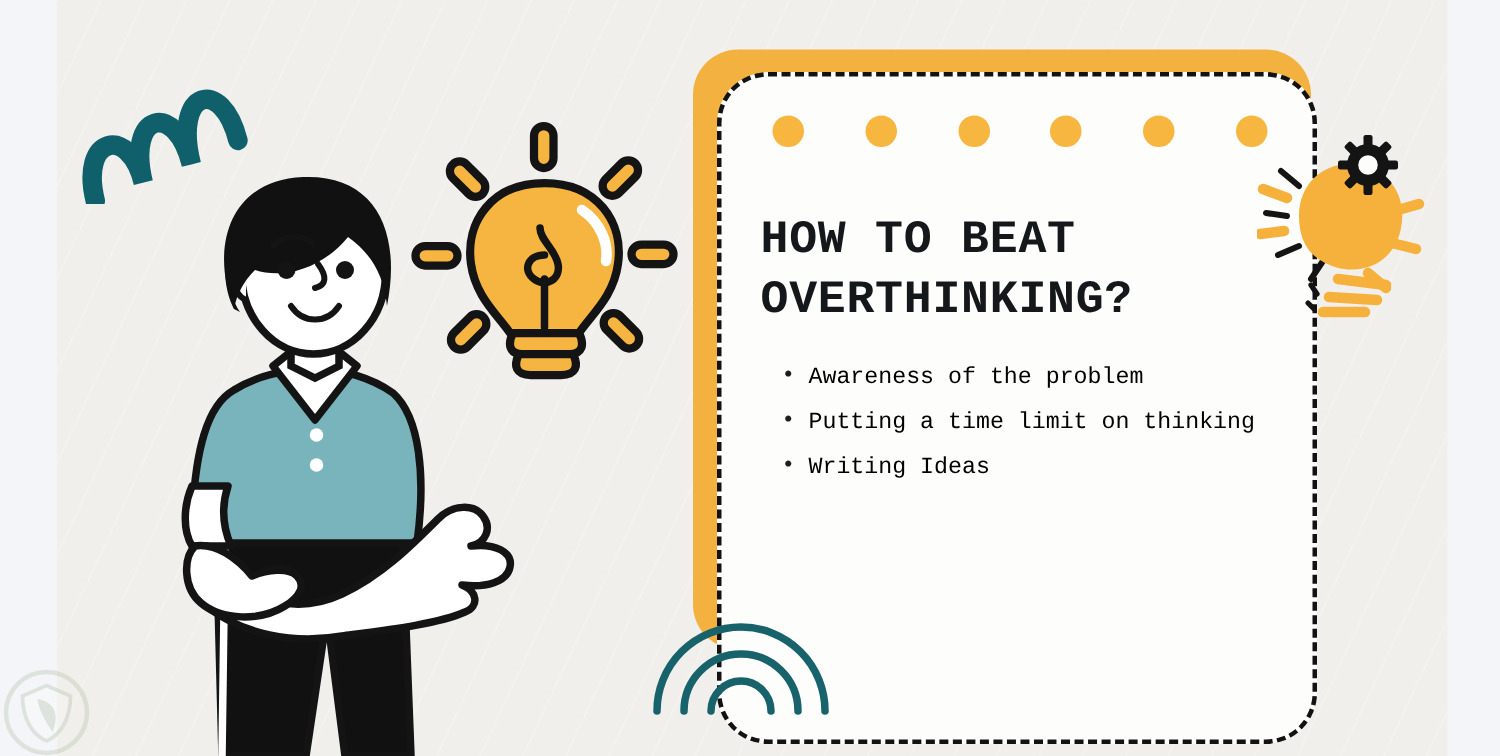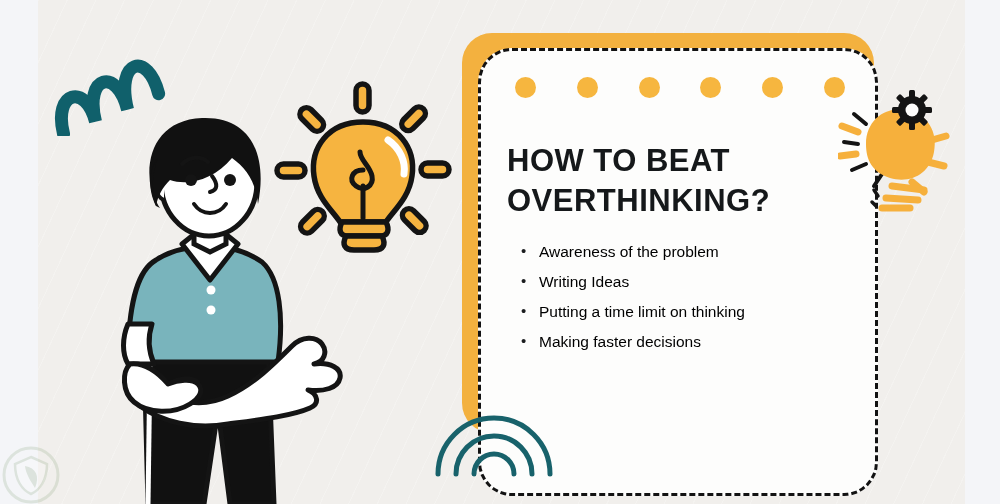--- a/index.html
+++ b/index.html
@@ -6,21 +6,21 @@
     margin: 0;
     padding: 0;
     background: #ffffff;
   }
   #stage {
     position: relative;
     width: 1000px;
     height: 504px;
     overflow: hidden;
     background: #f2f0ee;
-    font-family: Liberation Sans, sans-serif;
+    font-family: Liberation Mono, monospace;
   }
 
   
   .margin-strip {
     position: absolute;
     top: 0;
     height: 504px;
     background: #f4f5f8;
     z-index: 1;
   }
@@ -291,23 +291,22 @@
       <span class="dot"></span>
       <span class="dot"></span>
       <span class="dot"></span>
       <span class="dot"></span>
     </div>
 
     <div class="card-title">HOW TO BEAT OVERTHINKING?</div>
 
     <ul class="bullet-list">
       <li>Awareness of the problem</li>
+      <li>Putting a time limit on thinking</li>
       <li>Writing Ideas</li>
-      <li>Putting a time limit on thinking</li>
-      <li>Making faster decisions</li>
     </ul>
   </div>
 
   <div class="arcs">
     <svg viewBox="0 0 130 106" width="130" height="106">
       <g fill="none" stroke="#18626b" stroke-width="5" stroke-linecap="round">
         <path d="M6 76 A 56 56 0 0 1 118 76"></path>
         <path d="M24 76 A 38 38 0 0 1 100 76"></path>
         <path d="M42 76 A 20 20 0 0 1 82 76"></path>
       </g>

